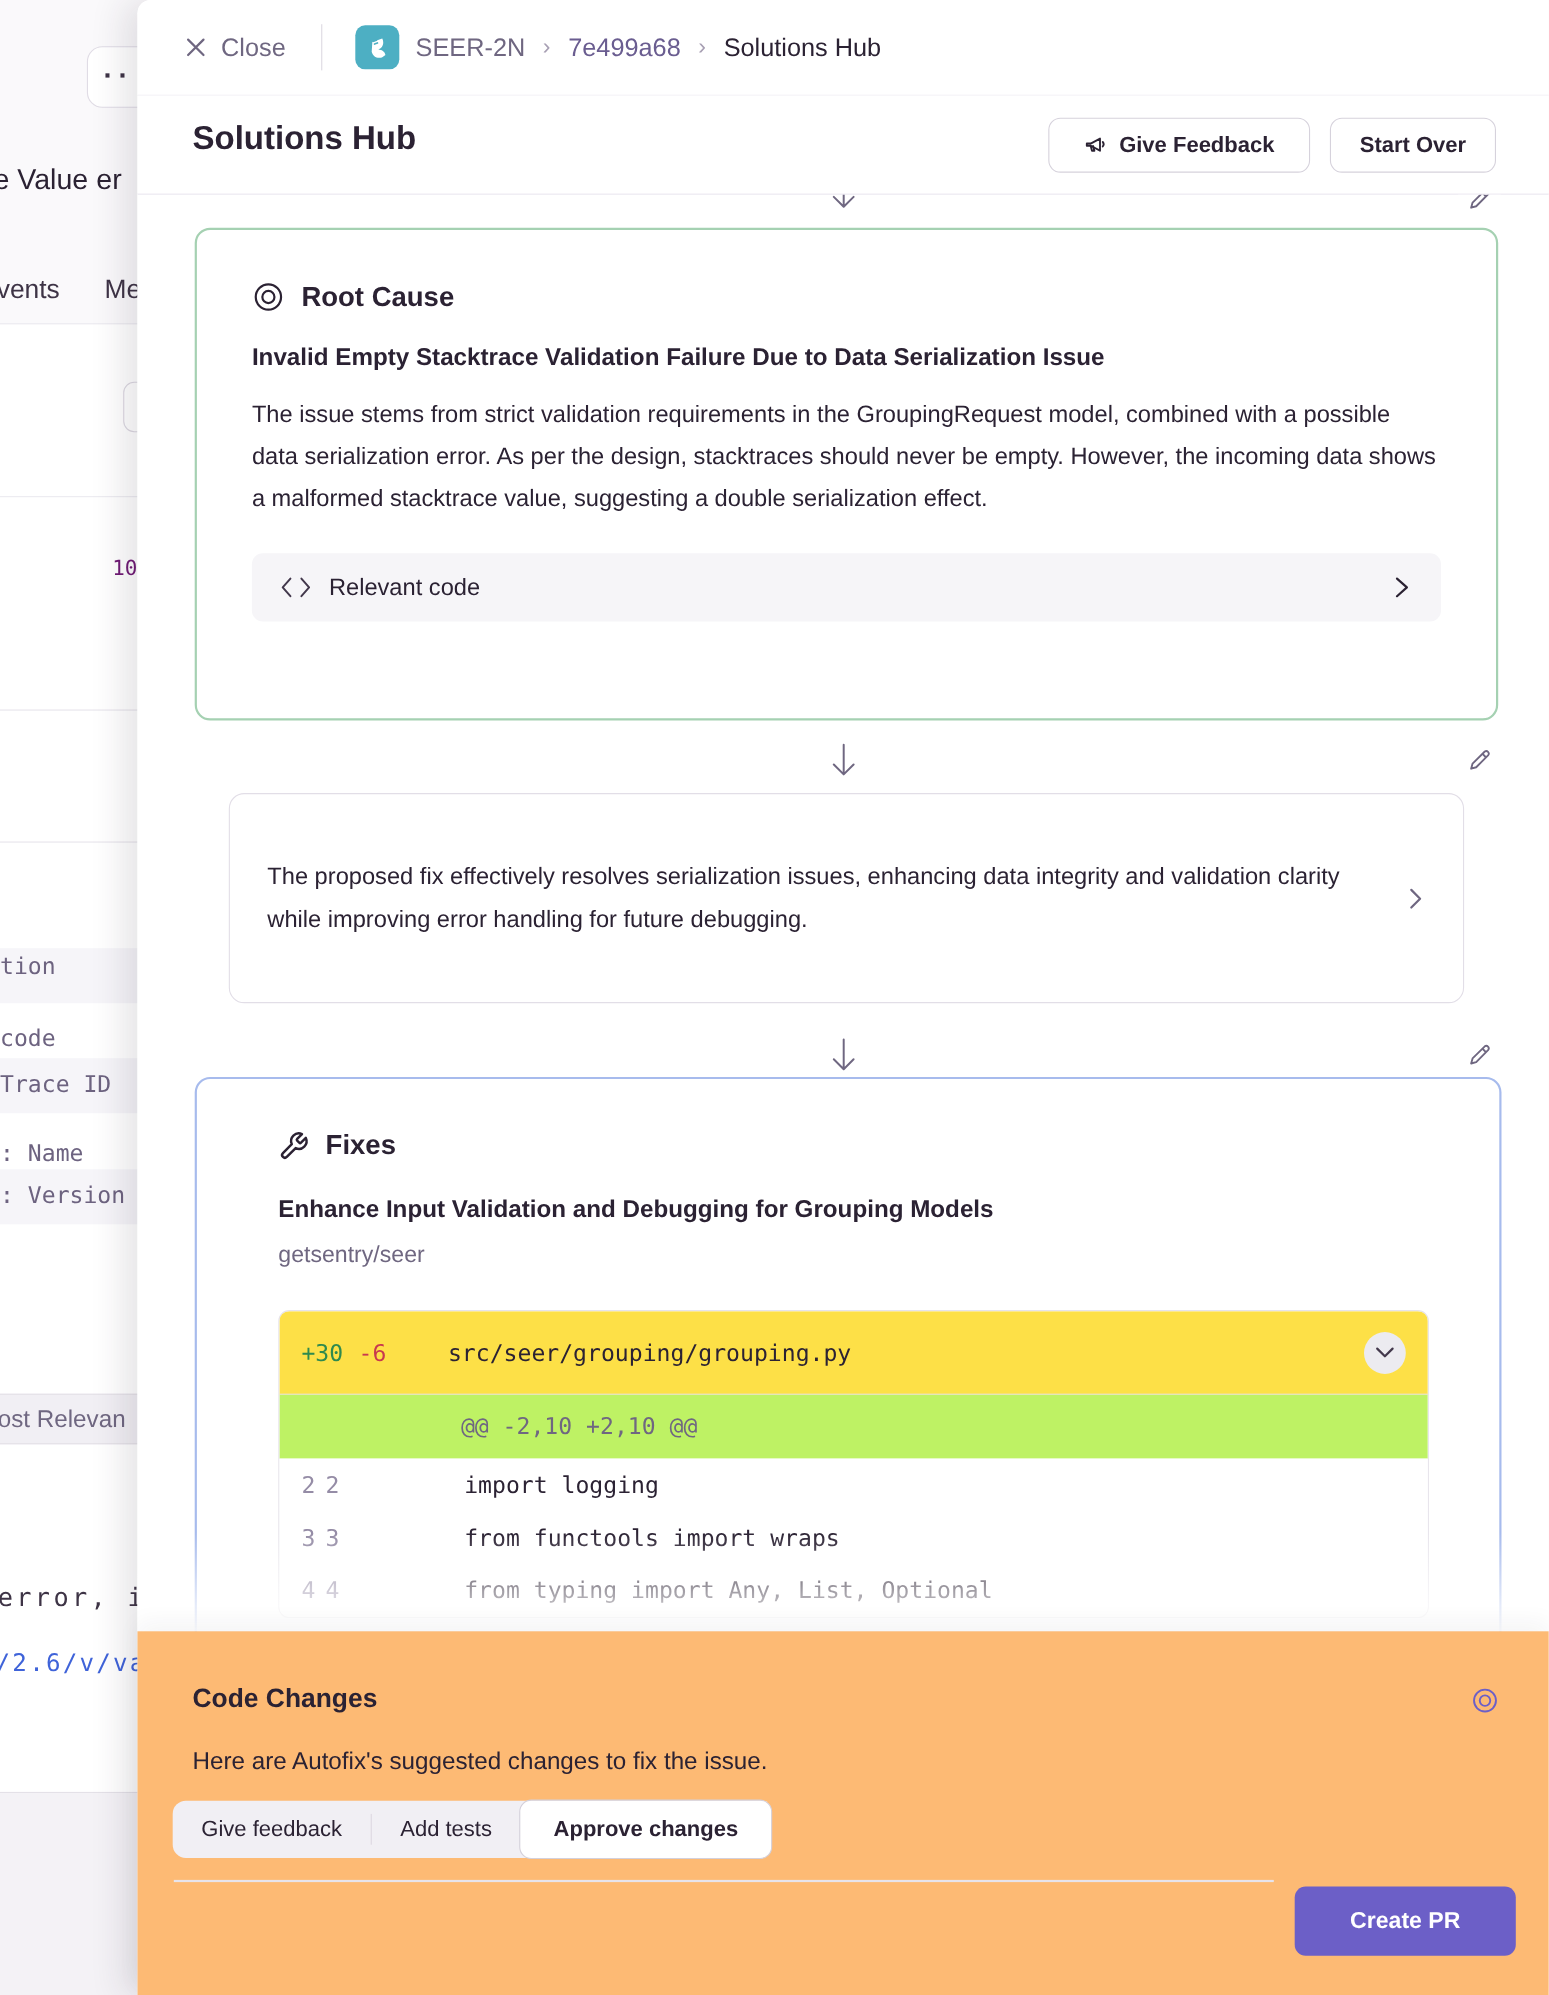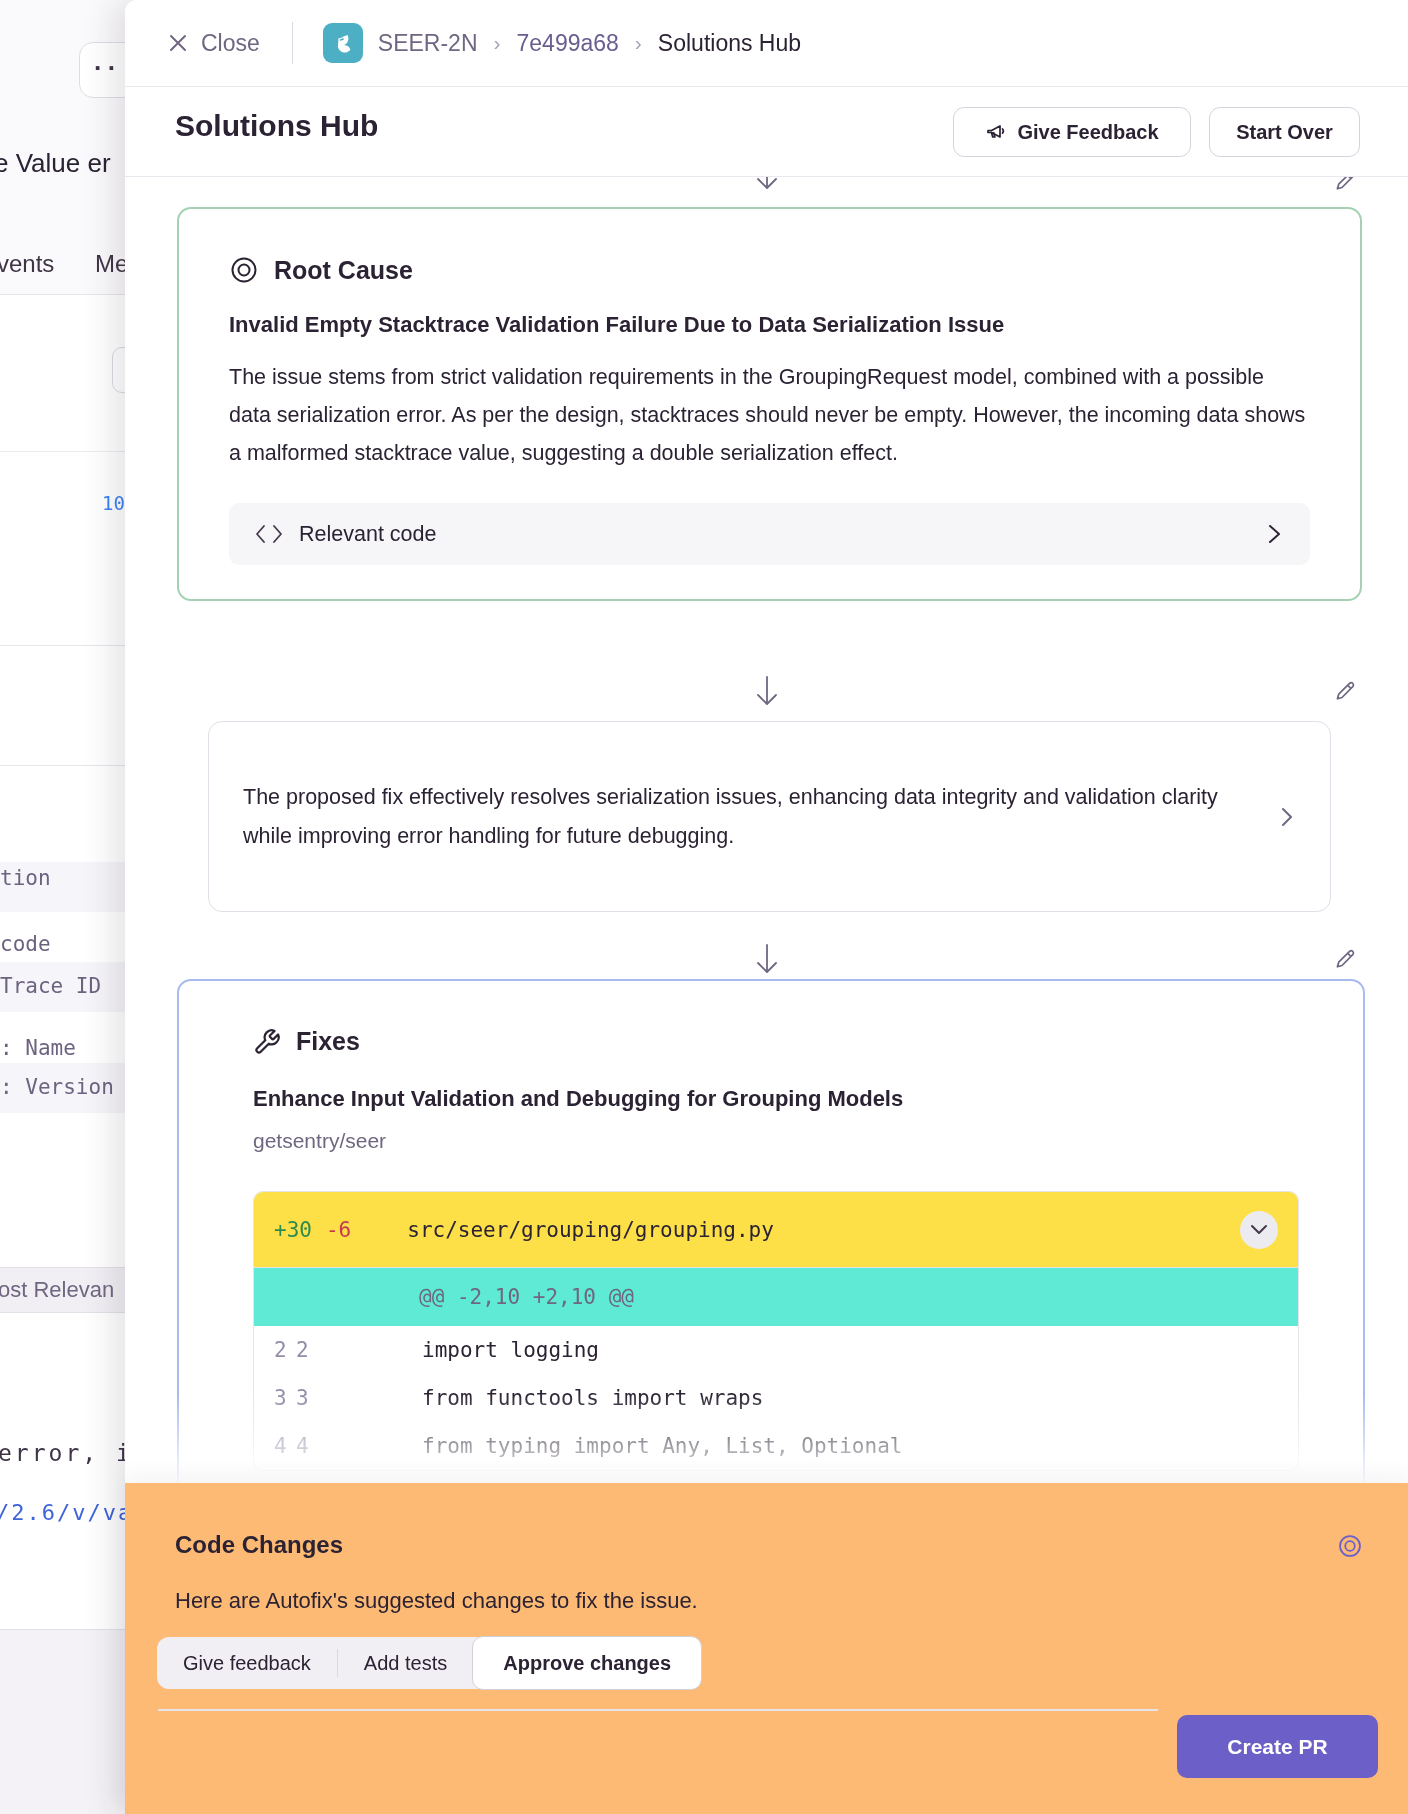--- a/index.html
+++ b/index.html
@@ -58,21 +58,21 @@
   #scroll {
     position:absolute; left:0; top:176px; width:1283px; height:1307px;
     border-top:1px solid #eae7ef; overflow:hidden; background:#fff;
   }
   .flow-arrow { position:absolute; width:26px; height:34px; color:#6f6781; }
   .pencil-wrap { position:absolute; width:40px; height:40px; background:#fff; border-radius:50%;
     display:flex; align-items:center; justify-content:center; color:#6f6781; cursor:pointer; }
 
   .card { position:absolute; background:#fff; }
   #card-rootcause {
-    left:52px; top:30px; width:1185px; height:394px;
+    left:52px; top:30px; width:1185px; height:448px;
     border:2px solid #a5d1b2; border-radius:14px; padding:46px 50px;
   }
   .card-head { display:flex; align-items:center; gap:15px; }
   .card-head-label { font-size:25px; font-weight:700; color:#2b2233; }
   .rc-title { margin-top:27px; font-size:22px; font-weight:700; color:#2b2233; }
   .rc-body { margin-top:20px; font-size:21.5px; line-height:38px; color:#2b2233; max-width:1090px; }
   .relcode-bar {
     margin-top:31px; height:62px; background:#f6f5f8; border-radius:10px;
     display:flex; align-items:center; padding:0 26px; cursor:pointer;
   }
@@ -99,21 +99,21 @@
     height:76px; background:#fde047; border-bottom:1px solid #e6e3ea;
     display:flex; align-items:center; padding:0 20px; font-size:21px;
   }
   .diff-add { color:#2f8a4e; }
   .diff-del { color:#c8394f; margin-left:14px; }
   .diff-file { color:#2b2233; margin-left:56px; }
   .diff-collapse {
     margin-left:auto; width:38px; height:38px; border-radius:50%; background:#ecebf0;
     display:flex; align-items:center; justify-content:center; color:#43384c; cursor:pointer;
   }
-  .diff-hunk { height:58px; background:#5eead4; display:flex; align-items:center;
+  .diff-hunk { height:58px; background:#bef264; display:flex; align-items:center;
     padding-left:165px; font-size:21px; color:#6f6781; }
   .diff-row { height:48px; display:flex; align-items:center; background:#fff; font-size:21px; }
   .ln { width:42px; text-align:left; color:#958ca6; padding-left:20px; }
   .ln2 { width:42px; color:#958ca6; }
   .code-cell { margin-left:84px; color:#2b2233; white-space:pre; }
 
   #scroll-fade {
     position:absolute; left:0; bottom:0; width:1283px; height:90px;
     background:linear-gradient(to bottom, rgba(255,255,255,0), rgba(255,255,255,0.95));
     pointer-events:none;
@@ -157,21 +157,21 @@
   <div class="abs" style="left:-6px; top:148px; font-size:26px; color:#2b2233; white-space:nowrap;">e Value er</div>
 
   <div class="abs" style="left:-3px; top:250px; font-size:24px; color:#3e3446; white-space:nowrap;">vents</div>
   <div class="abs" style="left:95px; top:250px; font-size:24px; color:#3e3446; white-space:nowrap;">Me</div>
 
   <div class="bg-divider" style="top:294px;"></div>
   <div class="bg-white" style="top:295px; height:1334px;"></div>
 
   <div class="abs" style="left:112px; top:347px; width:40px; height:46px; background:#fff; border:1px solid #dcd8e1; border-radius:10px;"></div>
   <div class="bg-divider" style="top:451px; background:#eceaf0;"></div>
-  <div class="abs bg-mono" style="left:102px; top:492px; font-size:19px; color:#3b82f6;">10</div>
+  <div class="abs bg-mono" style="left:102px; top:506px; font-size:19px; color:#701a75;">10</div>
 
   <div class="bg-divider" style="top:645px;"></div>
   <div class="bg-divider" style="top:765px;"></div>
 
   <div class="bg-band" style="top:862px; height:50px;"></div>
   <div class="abs bg-mono" style="left:0px; top:866px;">tion</div>
   <div class="abs bg-mono" style="left:0px; top:932px;">code</div>
   <div class="bg-band" style="top:962px; height:50px;"></div>
   <div class="abs bg-mono" style="left:0px; top:974px;">Trace ID</div>
   <div class="abs bg-mono" style="left:0px; top:1036px;">: Name</div>

